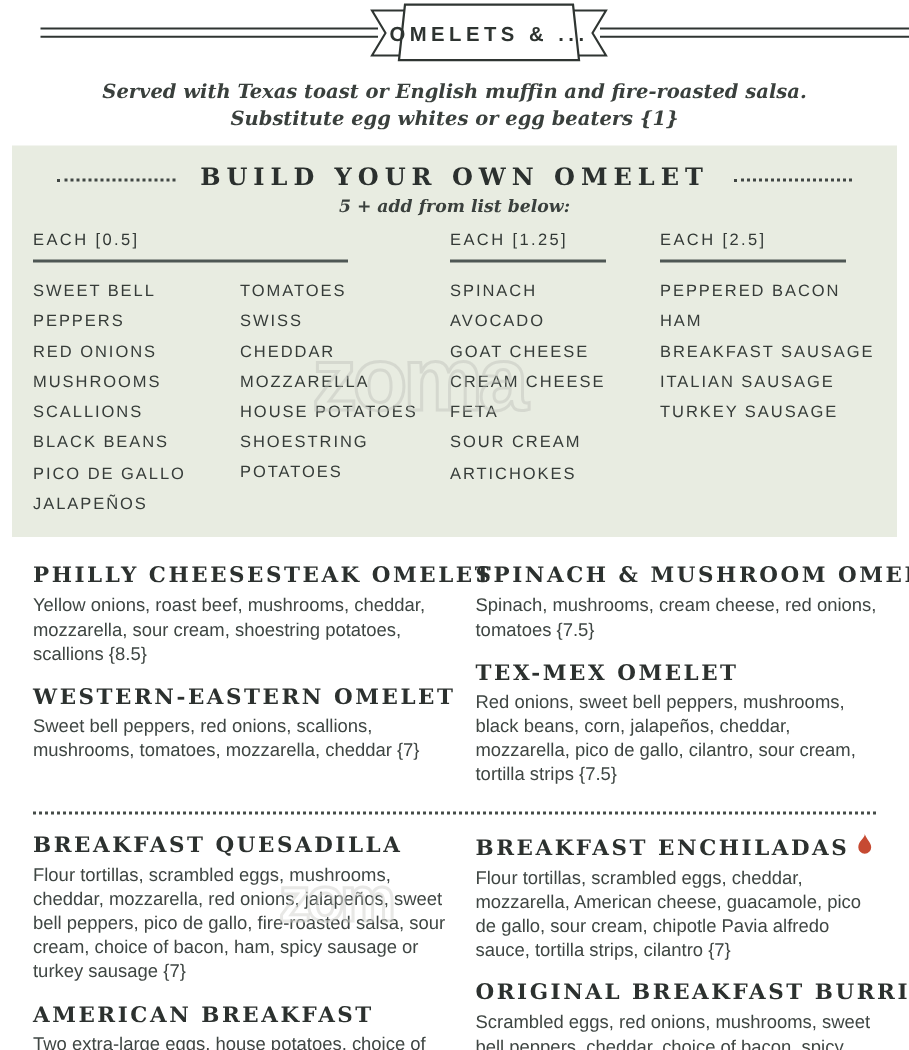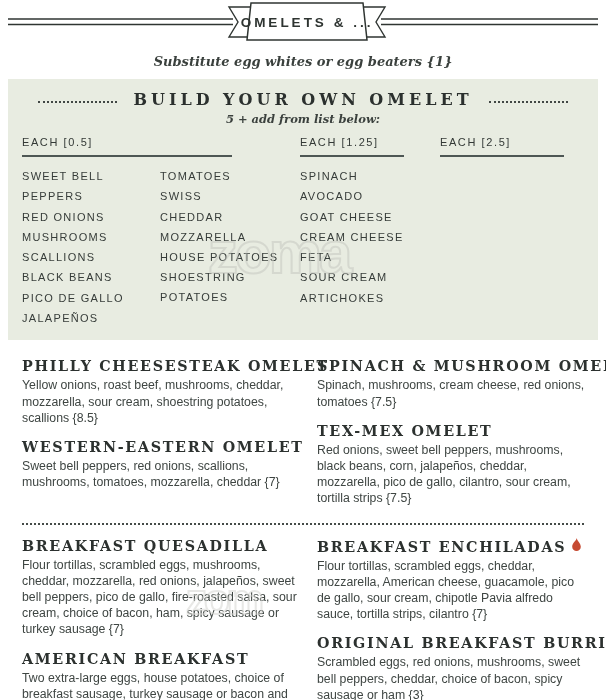--- a/index.html
+++ b/index.html
@@ -5,21 +5,21 @@
   * { box-sizing: border-box; }
   html,body { margin:0; padding:0; }
   body {
     width:606px; height:700px; position:relative; overflow:hidden;
     background:#ffffff; color:#404643;
     font-family:"Liberation Sans", sans-serif;
     -webkit-font-smoothing:antialiased;
   }
 
   
-  .ribbon-wrap { position:relative; height:46px; }
+  .ribbon-wrap { position:relative; height:46px;margin-left:19px; }
   .ribbon-svg { position:absolute; left:0; top:0; }
   .ribbon-label {
     position:absolute; left:248px; top:4px; width:118px; height:36px;
     display:flex; align-items:center; justify-content:center;
     font-weight:bold; font-size:13.5px; letter-spacing:3px; color:#2e3431;
     white-space:nowrap;
   }
 
   
   .intro { margin-top:7px; text-align:center; font-family:"DejaVu Serif", serif;
@@ -78,20 +78,21 @@
 
     <polygon points="252,7 229,7 238,22 229,37 252,37" fill="#ffffff" stroke="#2f3532" stroke-width="1.4"></polygon>
     <polygon points="362,7 385,7 376,22 385,37 362,37" fill="#ffffff" stroke="#2f3532" stroke-width="1.4"></polygon>
 
     <polygon points="251,3 363,3 367,40 247,40" fill="#ffffff" stroke="#2f3532" stroke-width="1.5"></polygon>
   </svg>
   <div class="ribbon-label">OMELETS &amp; ...</div>
 </div>
 
 <div class="intro">
+  <div>Served with Texas toast or English muffin and fire-roasted salsa.</div>
   <div>Substitute egg whites or egg beaters {1}</div>
 </div>
 
 <div class="build-box">
   <div class="byo-title-row">
     <div class="leader"></div>
     <div class="byo-title">BUILD YOUR OWN OMELET</div>
     <div class="leader"></div>
   </div>
   <div class="byo-sub">5 + add from list below:</div>
@@ -133,20 +134,27 @@
         <li>GOAT CHEESE</li>
         <li>CREAM CHEESE</li>
         <li>FETA</li>
         <li>SOUR CREAM</li>
         <li>ARTICHOKES</li>
       </ul>
     </div>
 
     <div class="colgroup-3">
       <div class="col-header hdr-3">EACH [2.5]</div>
+      <ul class="ing">
+        <li>PEPPERED BACON</li>
+        <li>HAM</li>
+        <li>BREAKFAST SAUSAGE</li>
+        <li>ITALIAN SAUSAGE</li>
+        <li>TURKEY SAUSAGE</li>
+      </ul>
     </div>
   </div>
 </div>
 
 <div class="menu-sections">
 
   <div class="sec-grid">
     <div>
       <div class="menu-item">
         <h3><span>PHILLY CHEESESTEAK OMELET</span></h3>

